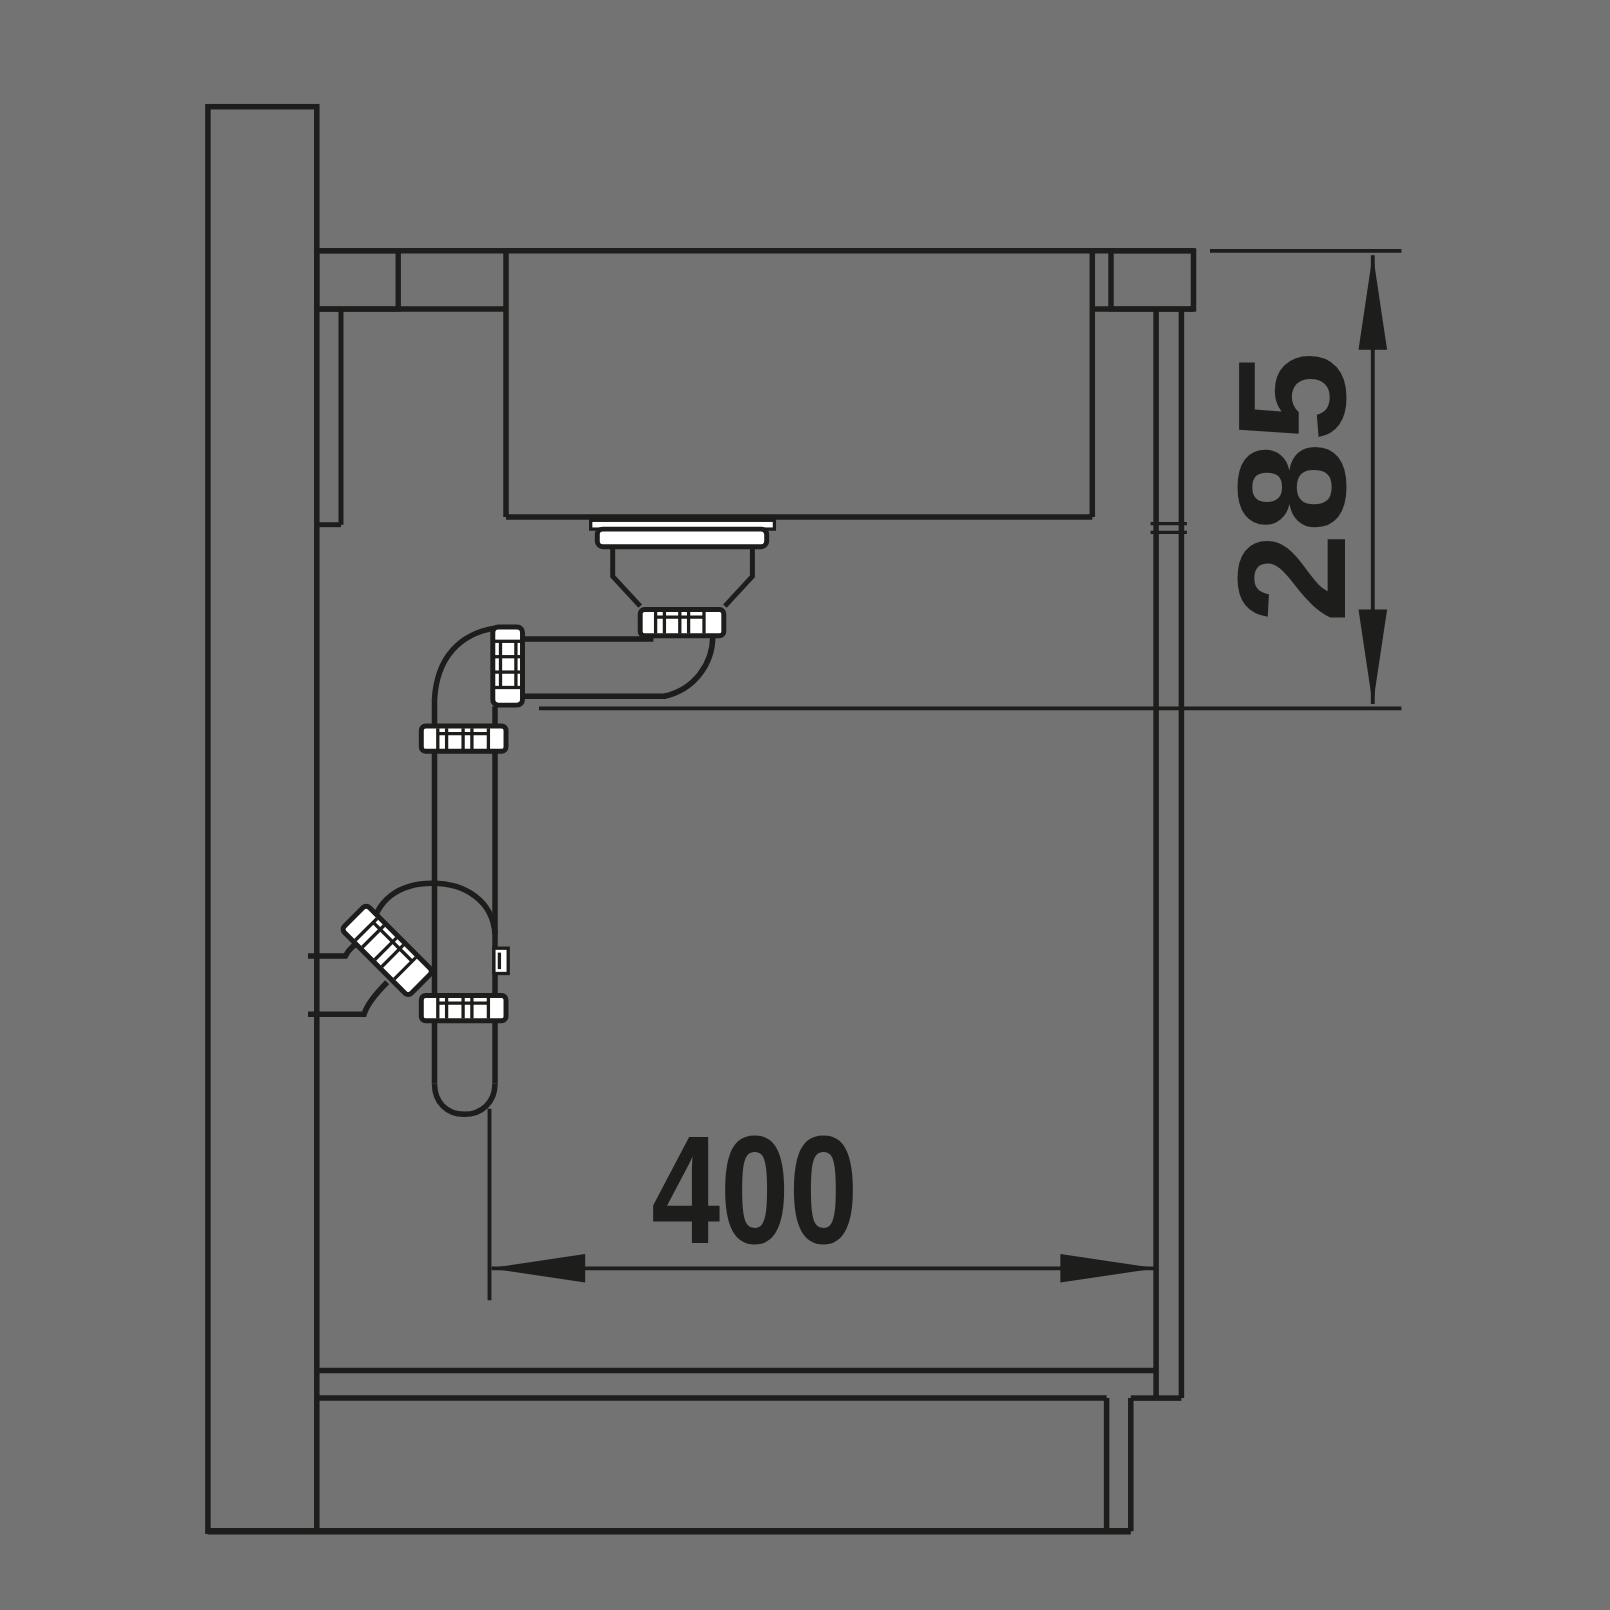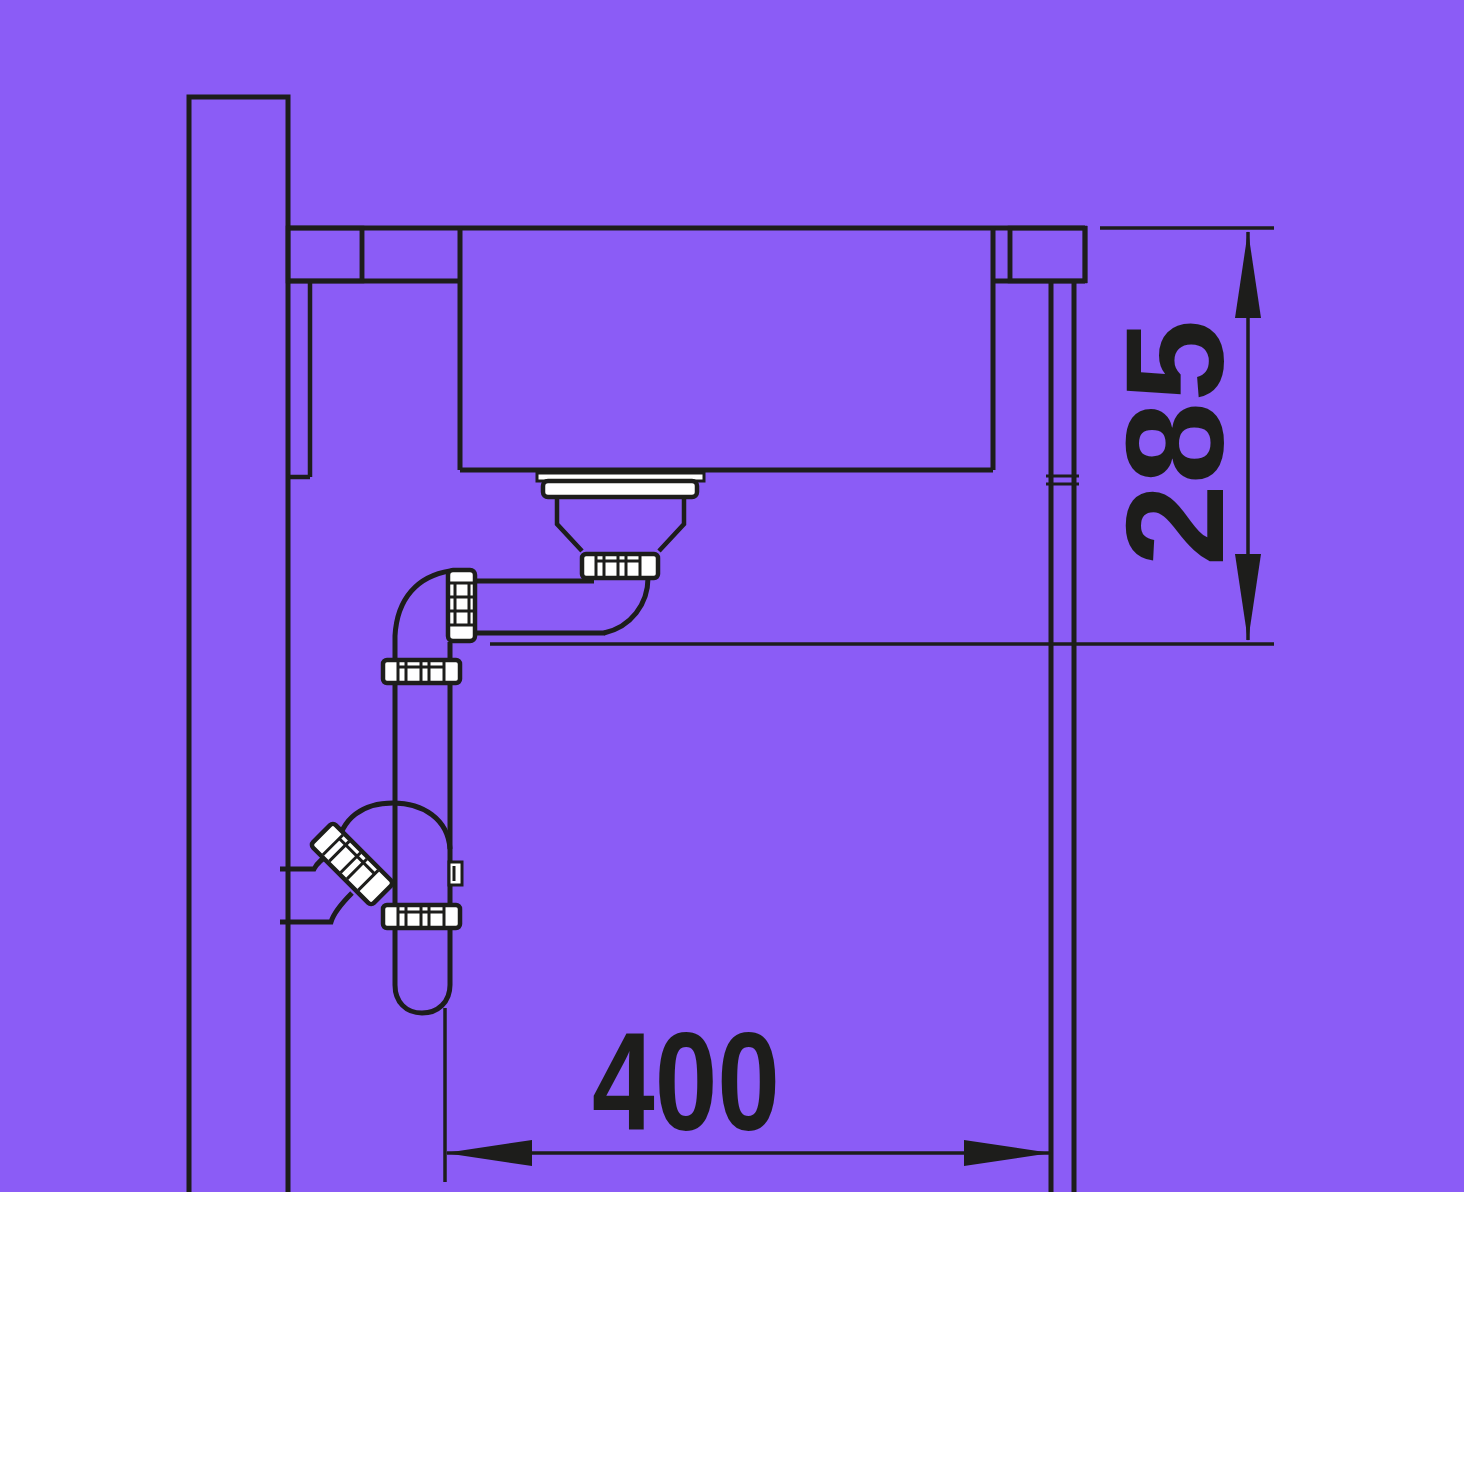--- a/index.html
+++ b/index.html
@@ -2,22 +2,22 @@
 <html><head>
 <meta charset="utf-8">
 <style>
   html, body {
     margin: 0;
     padding: 0;
     background: #ffffff;
   }
   .stage {
     width: 1464px;
-    height: 1192px;
-    background: #8b5cf6;
+    height: 1464px;
+    background: #737373;
     position: relative;
     overflow: hidden;
   }
   svg { display: block; }
 
   
   .s  { stroke: #1d1d1b; fill: none; stroke-width: 5;   stroke-linecap: butt; }
   .s6 { stroke: #1d1d1b; fill: none; stroke-width: 6;   stroke-linecap: butt; }
   .s4 { stroke: #1d1d1b; fill: none; stroke-width: 4.5; stroke-linecap: butt; }
   .s3 { stroke: #1d1d1b; fill: none; stroke-width: 3;   stroke-linecap: butt; }

